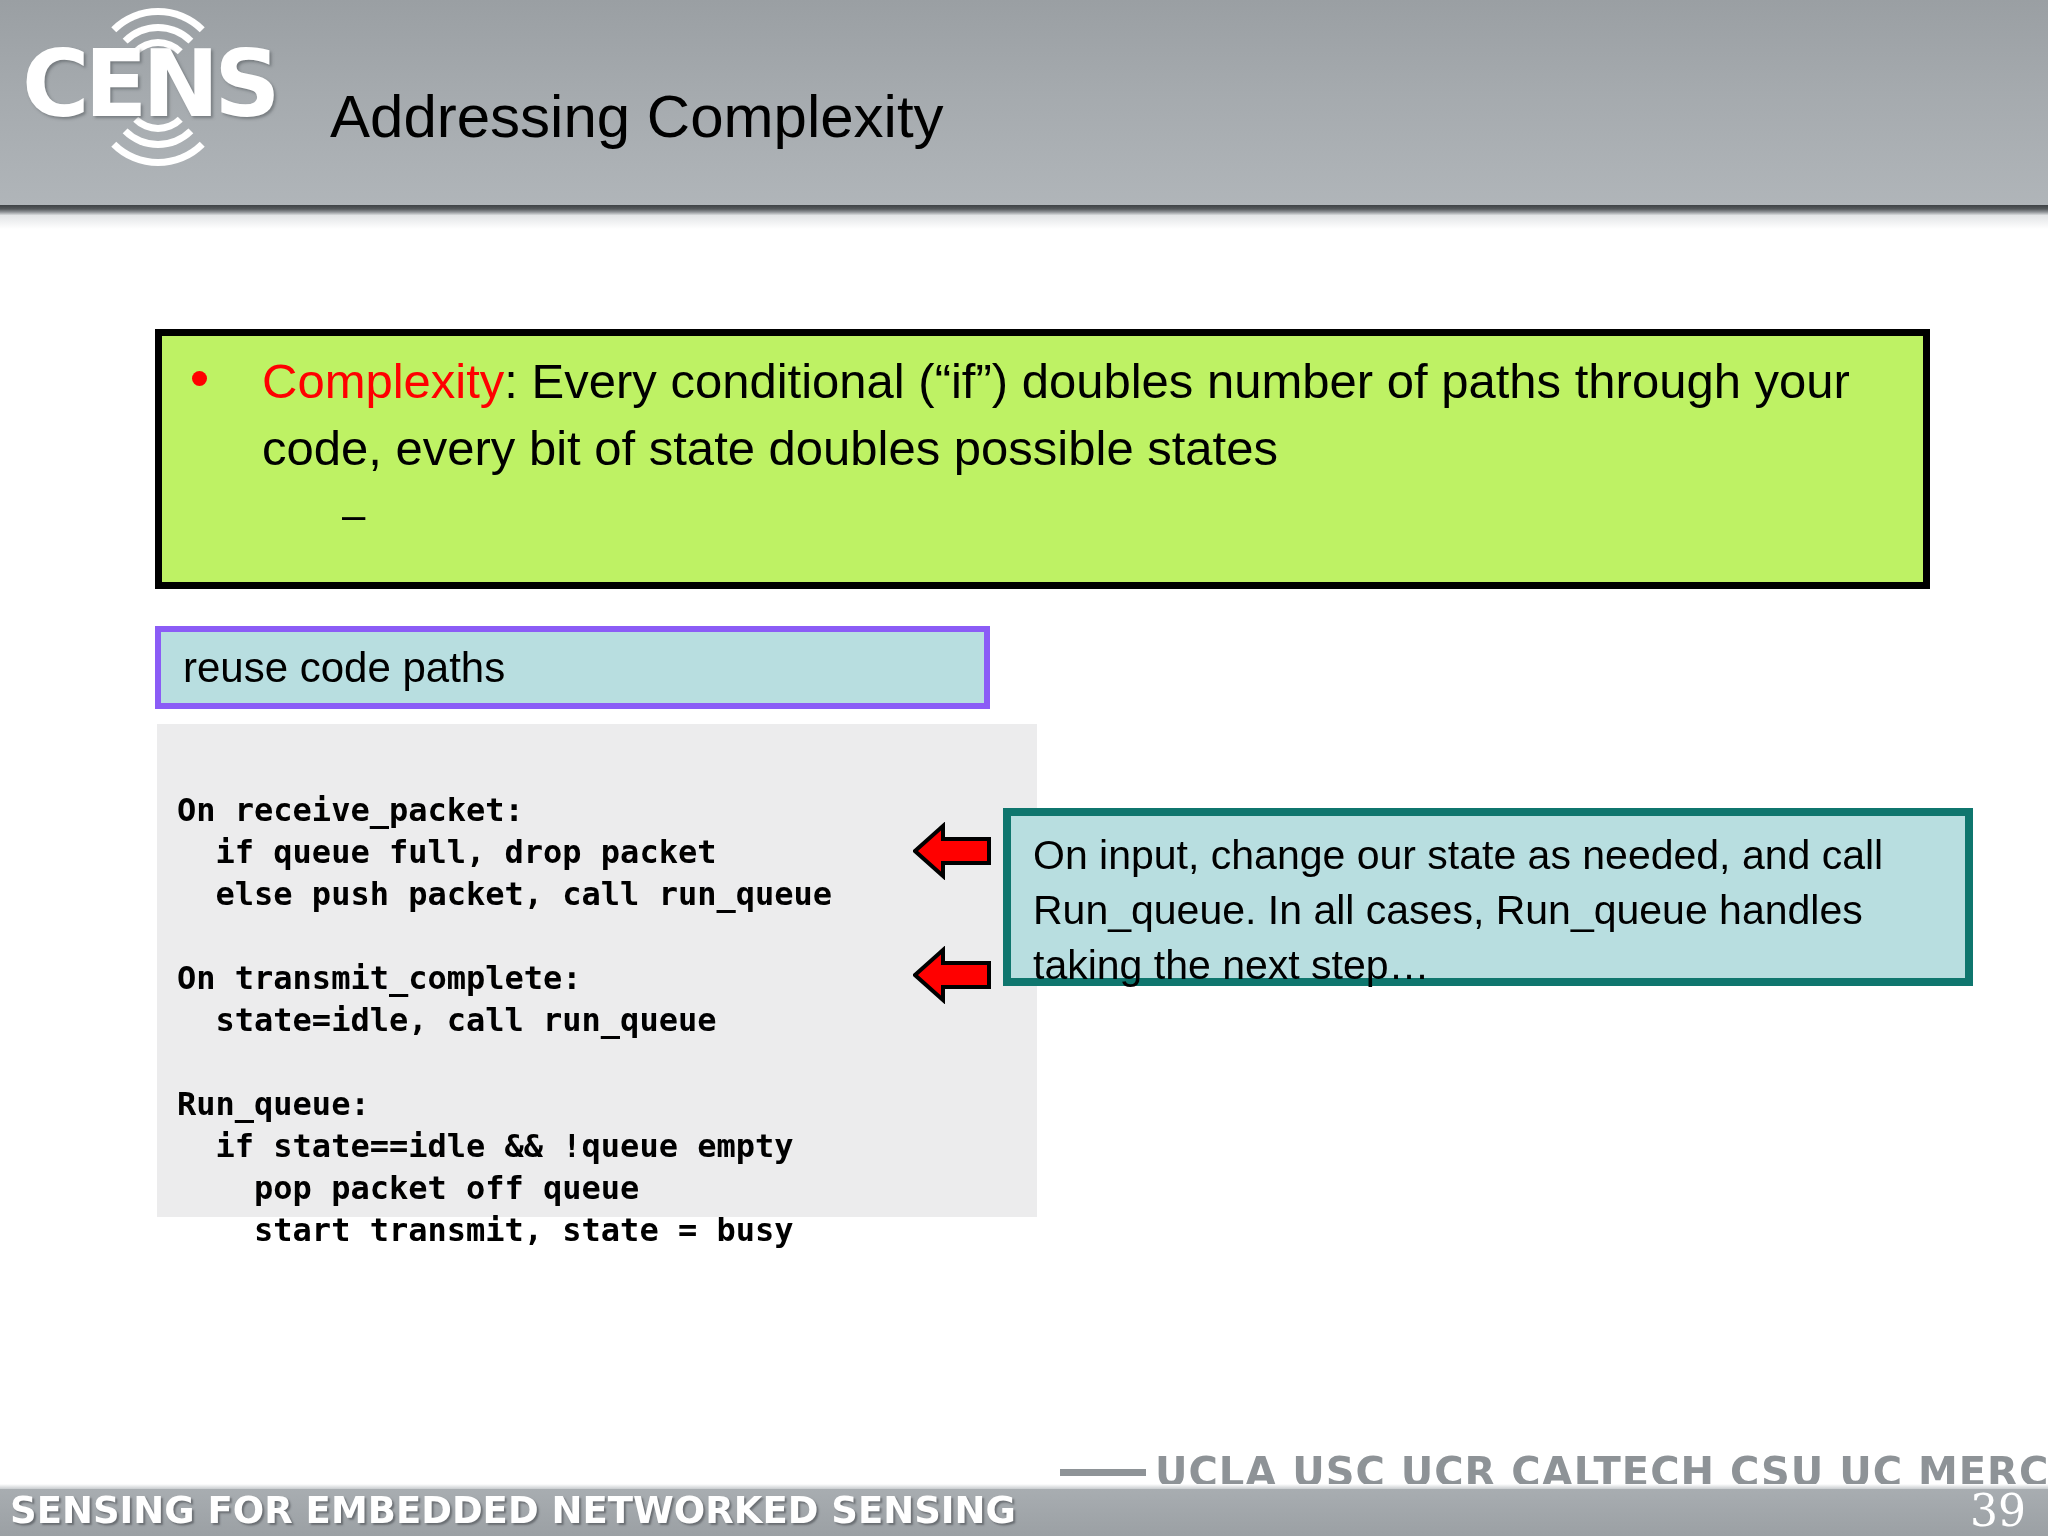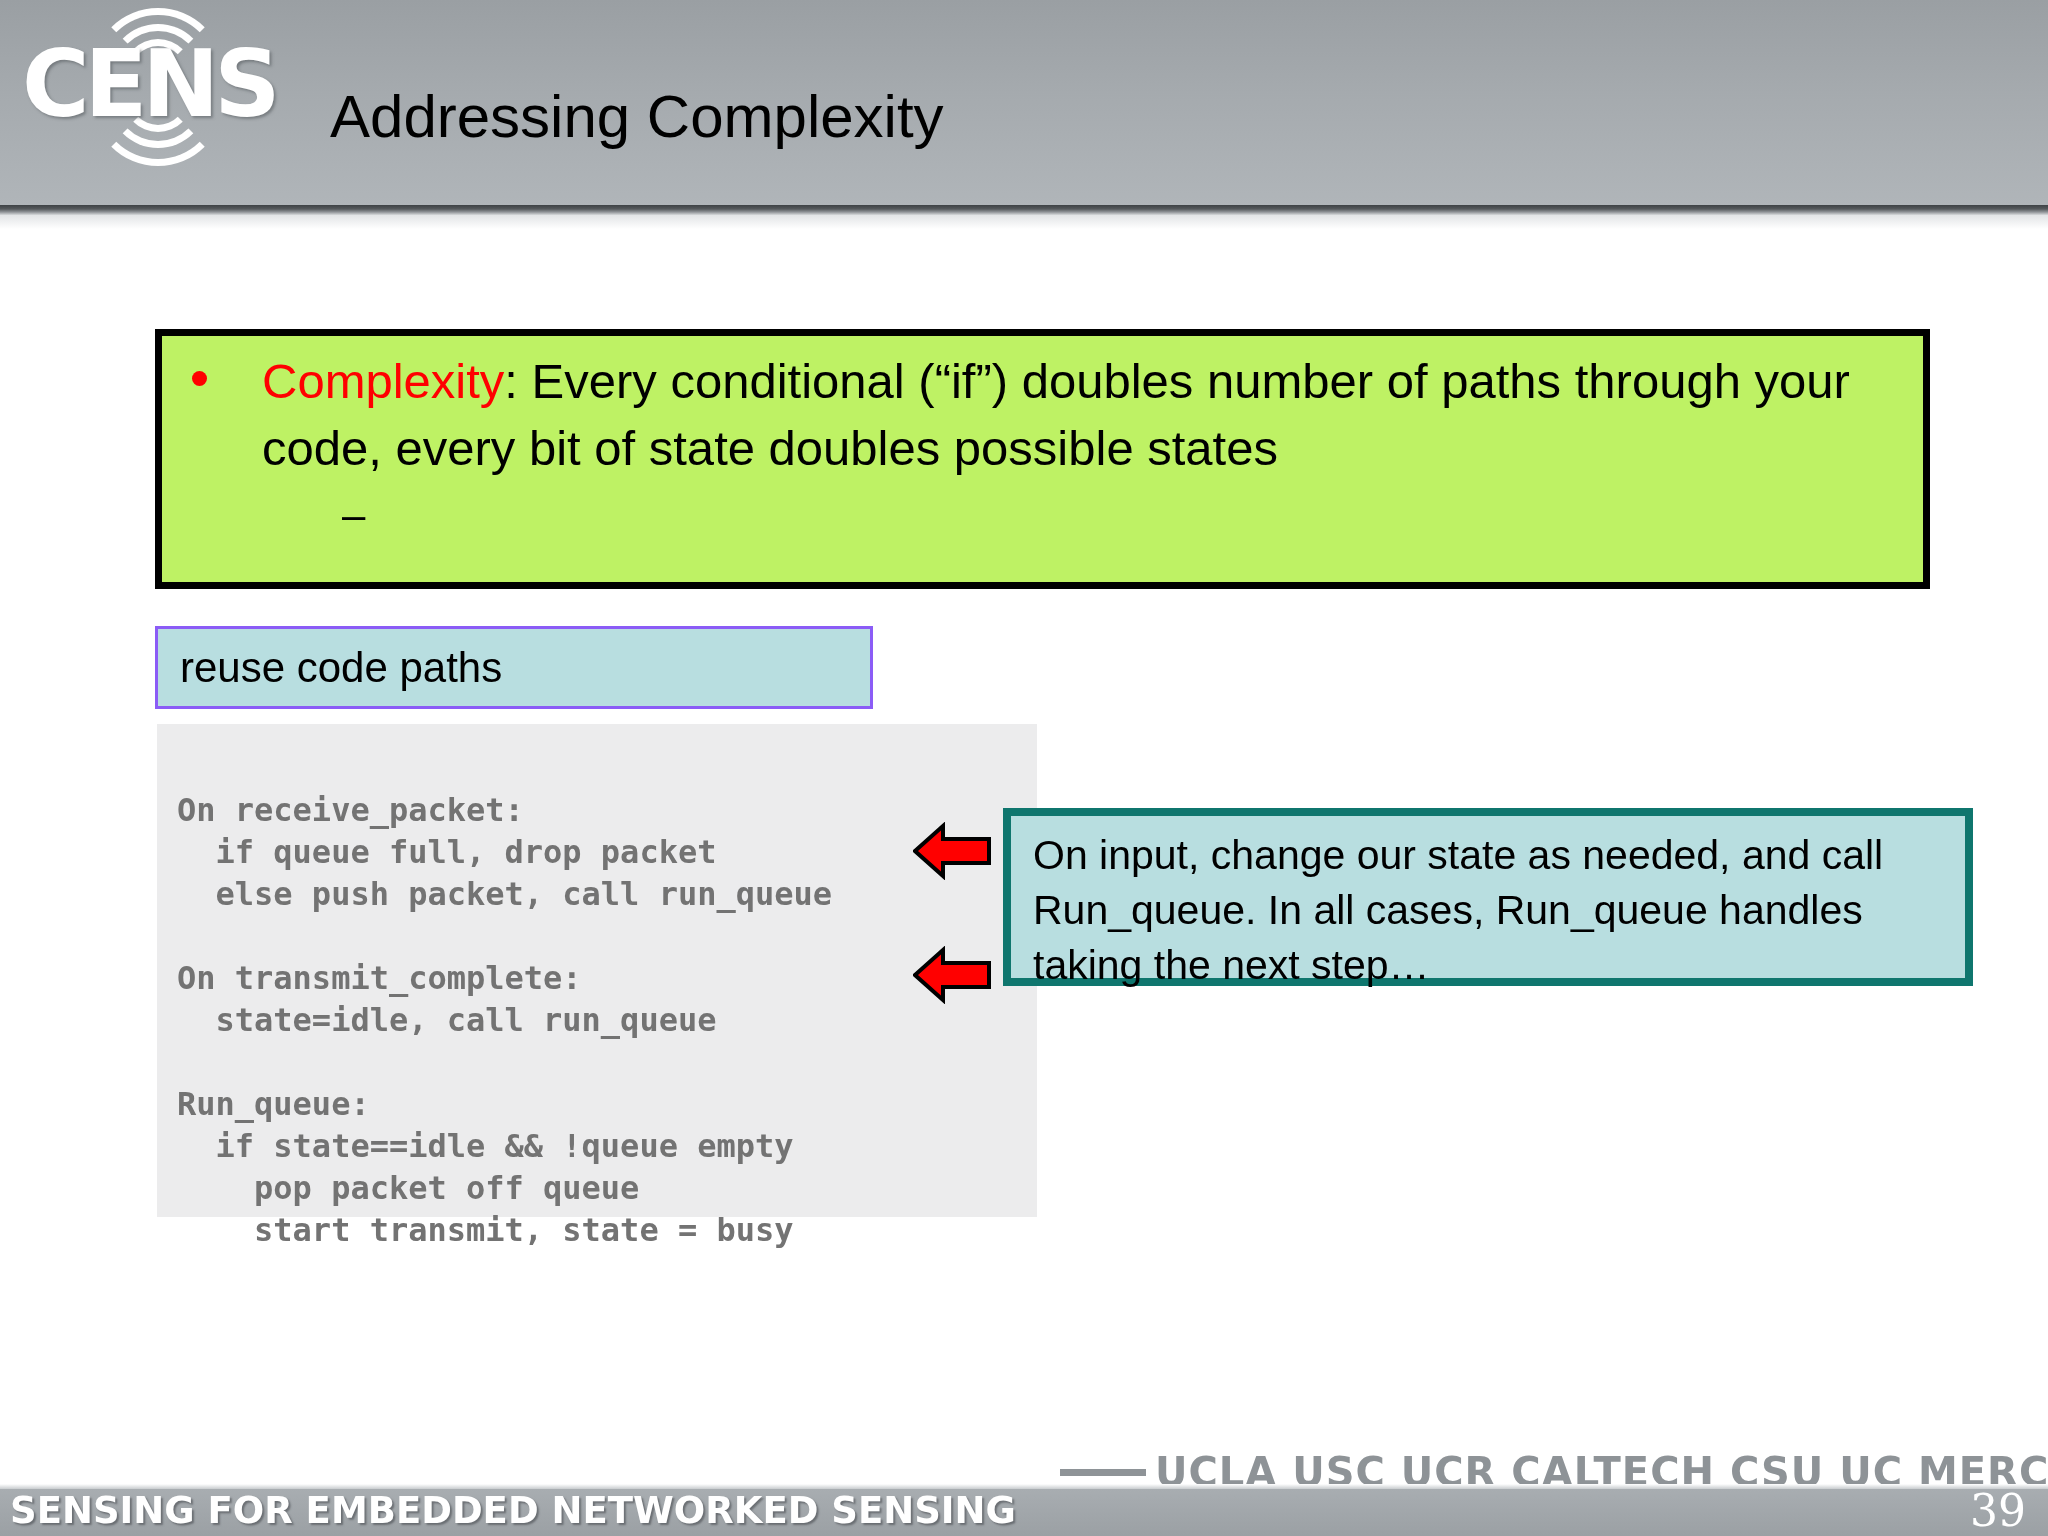--- a/index.html
+++ b/index.html
@@ -127,24 +127,24 @@
     width: 1480px;
     font-size: 42px;
     line-height: 54px;
     color: #000000;
   }
 
   
   .label-box {
     position: absolute;
     left: 155px; top: 626px;
-    width: 718px;
+    width: 835px;
     height: 83px;
     background: #b8dee0;
-    border: 3px solid #8b5cf6;
+    border: 6px solid #8b5cf6;
     box-sizing: border-box;
     display: flex;
     align-items: center;
   }
   .label-box-text {
     padding-left: 22px;
     font-size: 42px;
     color: #000000;
   }
 
@@ -156,21 +156,21 @@
     height: 493px;
     background: #ececed;
   }
   .code-lines {
     position: absolute;
     left: 20px; top: 33px;
     font-family: "DejaVu Sans Mono", monospace;
     font-weight: bold;
     font-size: 32px;
     line-height: 42px;
-    color: #737373;
+    color: #000000;
     white-space: pre;
   }
 
   
   .arrow {
     position: absolute;
     width: 78px;
     height: 58px;
   }
   .arrow svg { display: block; }

